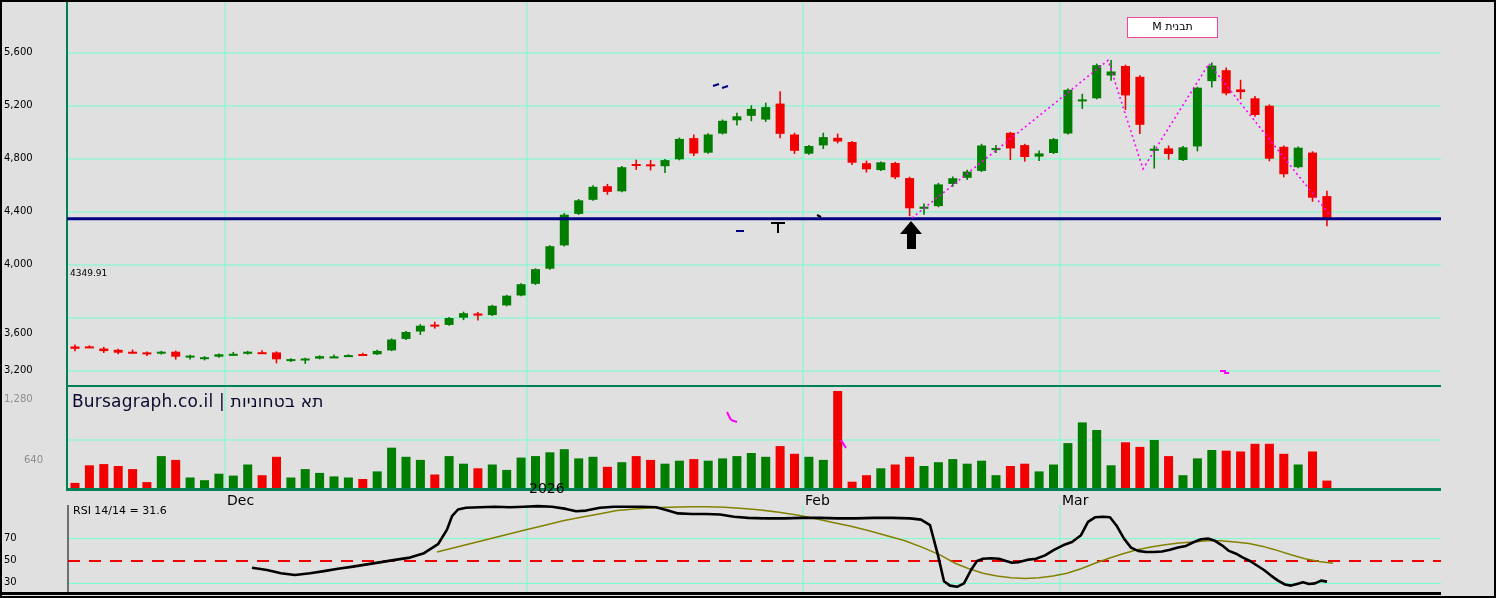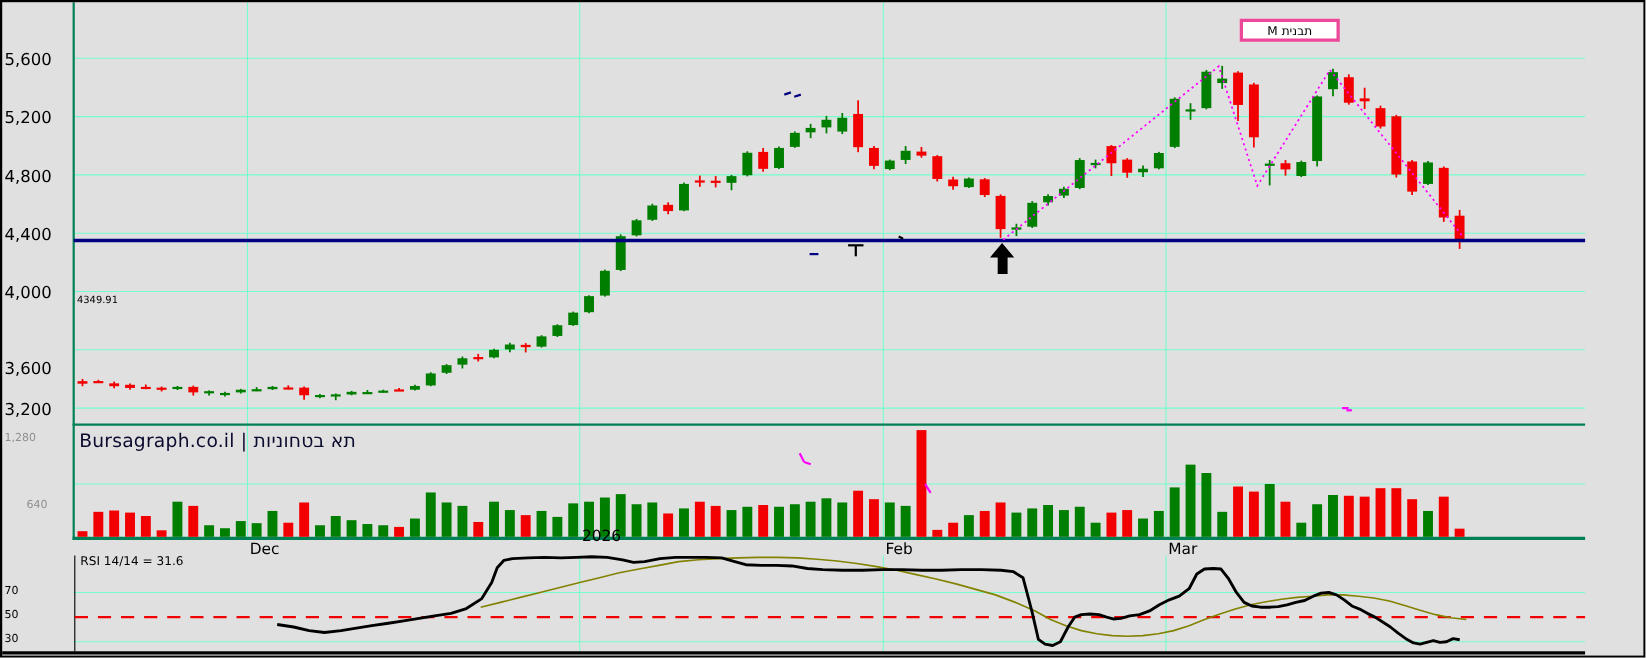--- a/index.html
+++ b/index.html
@@ -1,25 +1,25 @@
 <!DOCTYPE html>
 <html><head>
 <meta charset="utf-8">
 <style>
   html,body{margin:0;padding:0;background:#bdbdbd;font-family:"DejaVu Sans","Liberation Sans",sans-serif;}
   .screen{position:relative;width:1496px;height:598px;background:#e0e0e0;overflow:hidden;margin:0 auto;}
   .screen svg{position:absolute;left:0;top:0;}
   .lbl{position:absolute;color:#000;white-space:nowrap;line-height:1;}
-  .price-tick{font-size:15px;}
+  .price-tick{font-size:10px;}
   .vol-tick{font-size:10px;color:#8e8e8e;}
   .rsi-tick{font-size:10px;}
   .month-label{font-size:14px;top:493px;}
   .watermark{left:72px;top:393px;font-size:17px;color:#0a0a2e;letter-spacing:0.2px;}
   .pattern-box{position:absolute;left:1127px;top:17px;width:91px;height:21px;background:#ffffff;
-    border:3px solid #ec4899;box-sizing:border-box;text-align:center;font-size:11px;line-height:18px;color:#000;}
+    border:1px solid #ec4899;box-sizing:border-box;text-align:center;font-size:11px;line-height:18px;color:#000;}
   .rsi-label{left:73px;top:505px;font-size:11px;}
   .price-line-label{left:70px;top:221px;font-size:9px;margin-top:48px;}
 </style>
 </head>
 <body>
 
 <div class="screen">
   <svg id="chart-svg" width="1496" height="598" viewBox="0 0 1496 598">
     <g id="grid-layer">
         <line x1="67" y1="53" x2="1441" y2="53" stroke="#73ffcb" stroke-width="1"></line>

